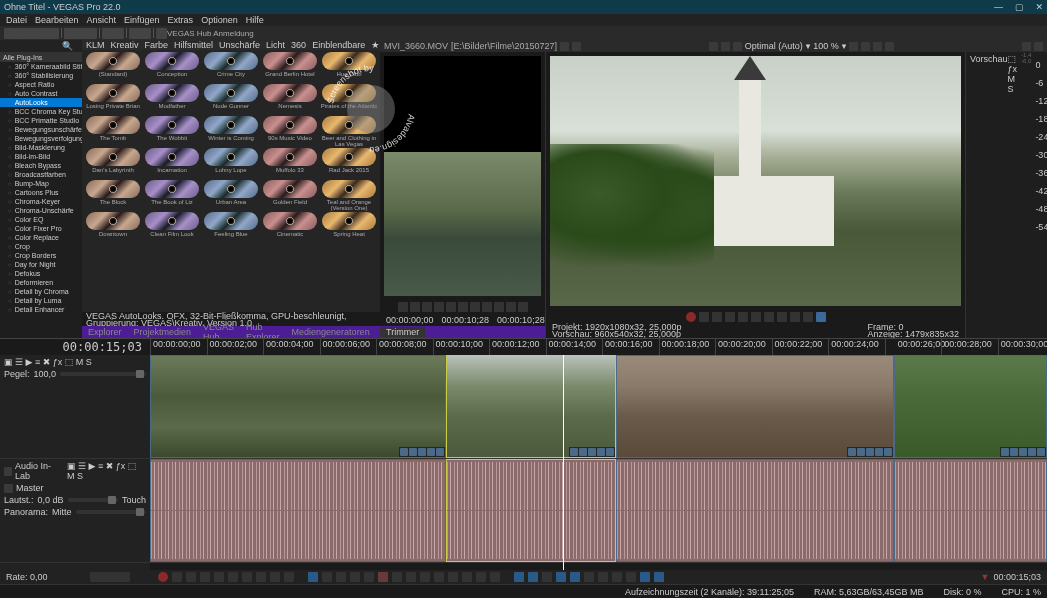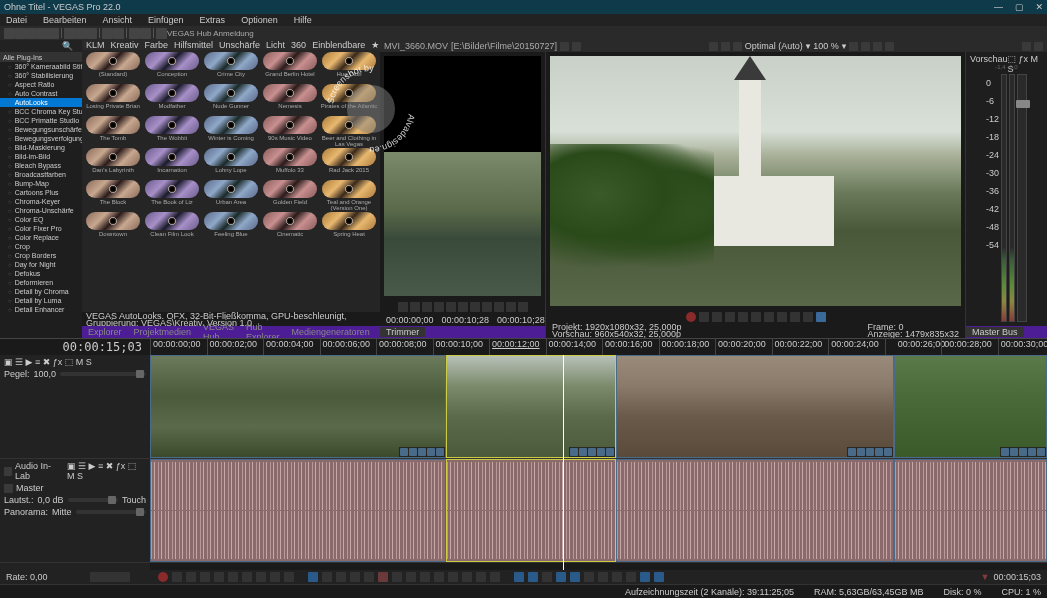--- a/index.html
+++ b/index.html
@@ -1,20 +1,20 @@
 <!DOCTYPE html>
 <html><head>
 <meta charset="utf-8">
 <style>
 *{margin:0;padding:0;box-sizing:border-box;font-family:'Segoe UI',Tahoma,sans-serif;font-size:9px;color:#ccc;user-select:none}
 body{background:#1a1a1a;width:1047px;height:598px;overflow:hidden;display:flex;flex-direction:column}
 .titlebar{height:14px;background:#0e3a4a;display:flex;align-items:center;padding:0 4px;justify-content:space-between}
 .titlebar .wbtns{display:flex;gap:12px}
 .titlebar .wbtns span{cursor:pointer}
-.menubar{height:12px;background:#222;display:flex;gap:16px;padding:0 6px;align-items:center;font-size:8px}
+.menubar{height:12px;background:#222;display:flex;gap:8px;padding:0 6px;align-items:center;font-size:8px}
 .menubar span{cursor:pointer}
 .toolbar1{height:14px;background:#2a2a2a;display:flex;align-items:center;padding:0 4px;}
 .toolbar1 .tbicon{width:11px;height:11px;background:#444;border-radius:1px;cursor:pointer}
 .toolbar1 .sep{width:1px;height:10px;background:#555;margin:0 2px}
 .hub{font-size:8px;color:#aaa}
 .mainrow{display:flex;height:298px}
 .leftpanel{width:82px;background:#1e1e1e;display:flex;flex-direction:column}
 .leftpanel .lsearch{height:12px;background:#222;display:flex;align-items:center;justify-content:flex-end;padding-right:8px}
 .leftpanel .lhdr{height:10px;background:#333;font-size:7px;padding:0 3px;display:flex;align-items:center}
 .pluglist{flex:1;overflow:hidden}
@@ -57,21 +57,21 @@
 .steeple::before{content:'';position:absolute;top:-20px;left:-5px;width:0;height:0;border-left:16px solid transparent;border-right:16px solid transparent;border-bottom:24px solid #3a3a3a}
 .cbody{position:absolute;left:40%;top:48%;width:120px;height:70px;background:#e8e8e0}
 .trees{position:absolute;left:0;top:35%;width:40%;height:50%;background:radial-gradient(ellipse at 30% 40%,#3a5a2a 0%,#2a4a1a 40%,transparent 70%),radial-gradient(ellipse at 70% 50%,#3a5a2a 0%,#2a4a1a 40%,transparent 70%)}
 .watermark{position:absolute;left:-68px;top:-2px;width:110px;height:110px;opacity:.8;display:flex;align-items:center;justify-content:center;font-size:9px;color:#fff;text-align:center}
 .watermark svg text{font-size:11px;fill:#fff}
 .preview .pctrl{height:14px;display:flex;align-items:center;justify-content:center;gap:3px}
 .preview .pctrl .pc{width:10px;height:10px;background:#333;border-radius:1px;cursor:pointer}
 .preview .pctrl .pc.rec{background:#8a2a2a;border-radius:50%}
 .preview .pinfo{height:14px;display:flex;font-size:7px;color:#888;padding:0 6px;gap:20px}
 .preview .pinfo .col{display:flex;flex-direction:column;line-height:7px}
-.masterpanel{width:82px;background:#1e1e1e;display:flex;flex-direction:column;border-left:1px solid #333}
+.masterpanel{width:82px;background:#1e1e1e;display:flex;flex-direction:row;border-left:1px solid #333}
 .masterpanel .mhdr{height:12px;font-size:7px;padding:2px 4px;display:flex;justify-content:space-between}
 .masterpanel .meters{flex:1;display:flex;justify-content:center;gap:2px;padding:4px}
 .masterpanel .meter{width:6px;background:linear-gradient(#2a2a2a 0%,#2a2a2a 70%,#3a5a3a 75%,#5a8a3a 85%,#8a8a3a 92%,#8a3a3a 100%);border:1px solid #444}
 .masterpanel .mlbls{display:flex;flex-direction:column;gap:8px;font-size:6px;color:#666;padding-top:4px}
 .timeline{flex:1;background:#1a1a1a;display:flex;flex-direction:column;border-top:1px solid #444}
 .tlhdr{height:16px;display:flex;align-items:center}
 .tlhdr .tc{width:150px;text-align:right;padding-right:8px;font-size:12px;font-family:monospace;color:#ccc}
 .tlhdr .ruler{flex:1;height:100%;background:#1a1a1a;position:relative;font-size:6px;color:#666}
 .tlhdr .ruler .tk{position:absolute;top:0;height:100%;border-left:1px solid #444;padding-left:2px}
 .tlbody{flex:1;display:flex}
@@ -468,21 +468,21 @@
 <div class="timeline">
   <div class="tlhdr">
     <div class="tc">00:00:15;03</div>
     <div class="ruler" id="ruler">
         <div class="tk" style="left: 0%;">00:00:00;00</div>
         <div class="tk" style="left: 6.3%;">00:00:02;00</div>
         <div class="tk" style="left: 12.6%; text-align: right;">00:00:04;00</div>
         <div class="tk" style="left: 18.9%;">00:00:06;00</div>
         <div class="tk" style="left: 25.2%;">00:00:08;00</div>
         <div class="tk" style="left: 31.5%;">00:00:10;00</div>
-        <div class="tk" style="left: 37.8%; text-decoration: underline;">00:00:12;00</div>
+        <div class="tk" style="left: 37.8%;">00:00:12;00</div>
         <div class="tk" style="left: 44.1%;">00:00:14;00</div>
         <div class="tk" style="left: 50.4%;">00:00:16;00</div>
         <div class="tk" style="left: 56.7%;">00:00:18;00</div>
         <div class="tk" style="left: 63%;">00:00:20;00</div>
         <div class="tk" style="left: 69.3%;">00:00:22;00</div>
         <div class="tk" style="left: 75.6%;">00:00:24;00</div>
         <div class="tk" style="left: 81.9%; padding-left: 12px;">00:00:26;00</div>
         <div class="tk" style="left: 88.2%;">00:00:28;00</div>
         <div class="tk" style="left: 94.5%;">00:00:30;00</div>
       </div>

